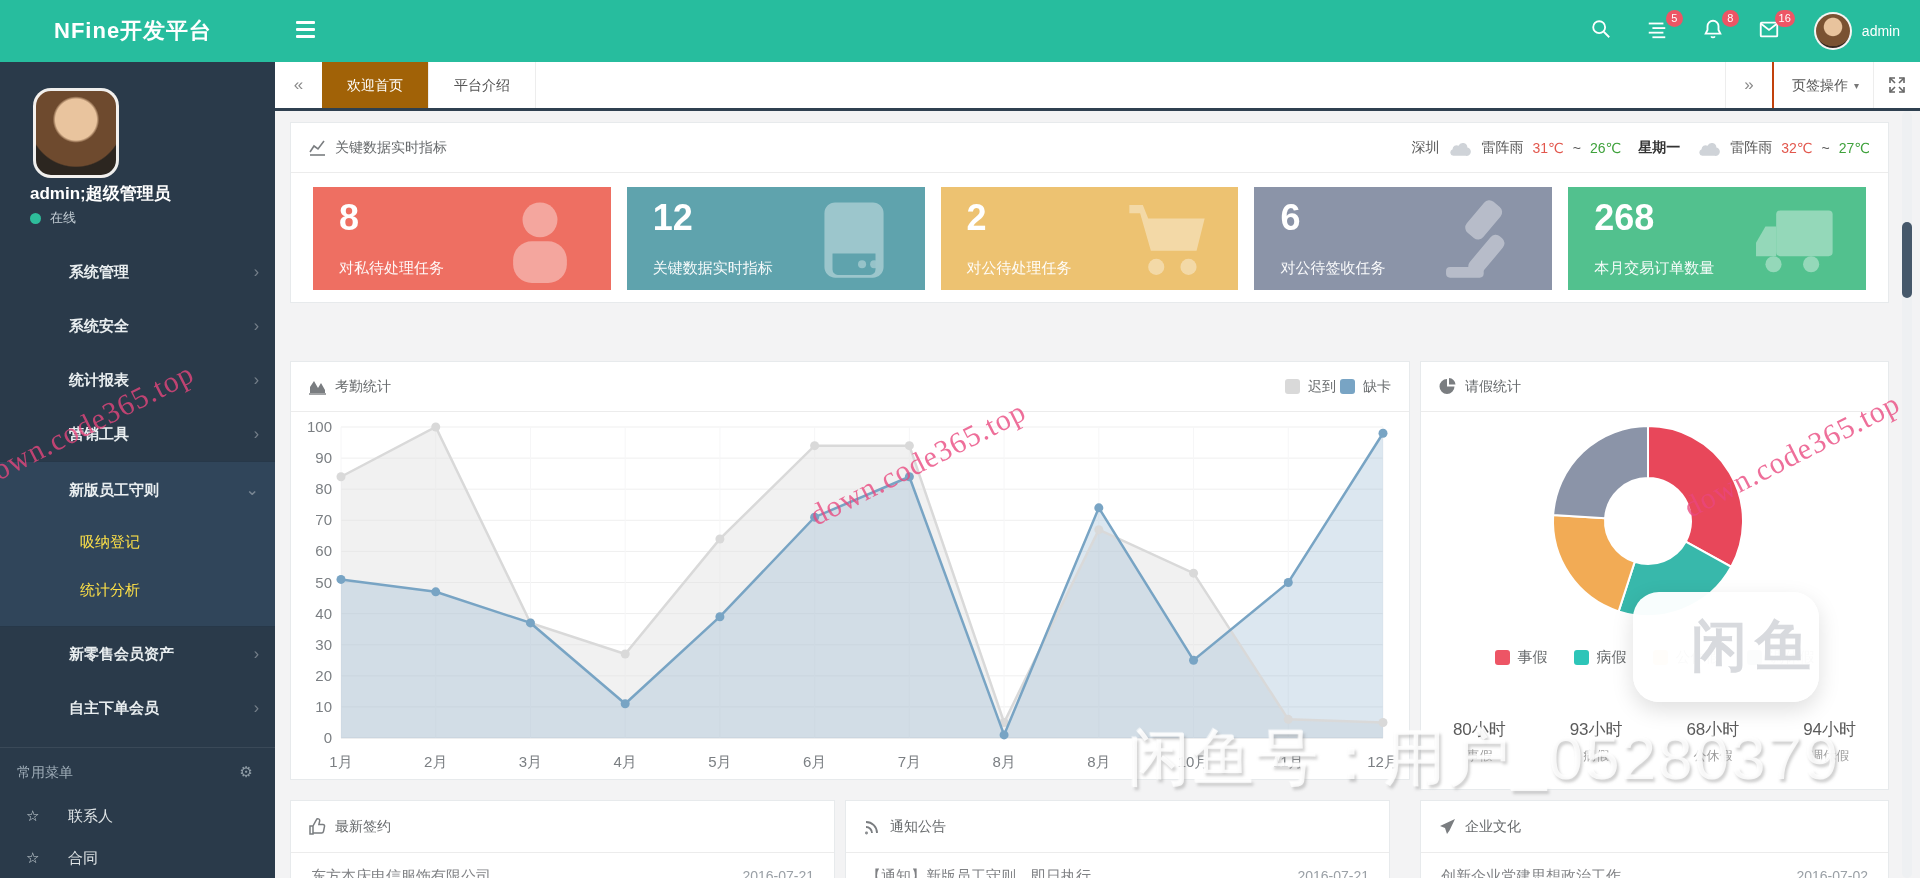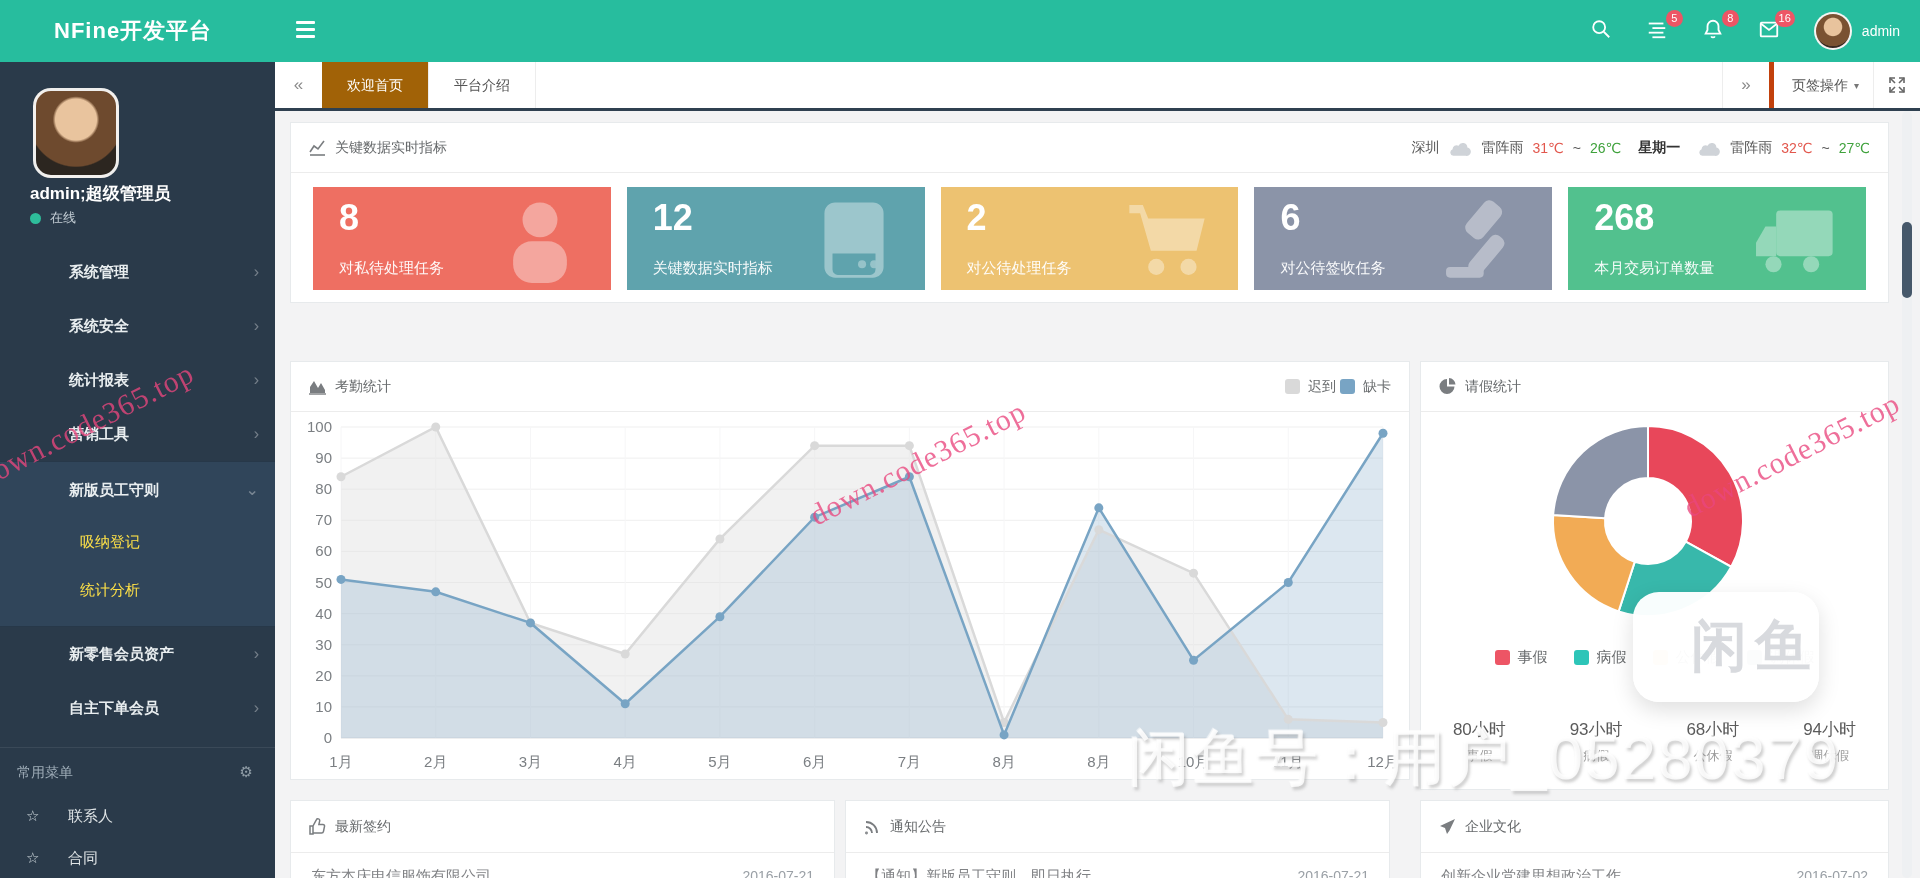--- a/index.html
+++ b/index.html
@@ -41,21 +41,21 @@
   .quick-item { height:42px; line-height:42px; padding-left:68px; font-size:15px; color:#dfe4e6; position:relative; cursor:pointer; }
   .quick-item .star { position:absolute; left:26px; top:0; color:#cfd8dd; font-size:15px; }
 
   
   .tabbar { position:absolute; top:62px; left:275px; width:1645px; height:49px; background:#fff; border-bottom:3px solid #2f4050; z-index:6;
     display:flex; align-items:stretch; }
   .tab-arrow { width:47px; text-align:center; line-height:46px; color:#8a8a8a; font-size:17px; cursor:pointer; }
   .tab { padding:0 25px; line-height:46px; font-size:14px; color:#555; cursor:pointer; border-right:1px solid #ededed; }
   .tab.active { background:#a16207; color:#fff; }
   .tab-spacer { flex:1; }
-  .tab-ops { display:flex; align-items:center; gap:0; border-left:5px solid #c2410c; }
+  .tab-ops { display:flex; align-items:center; gap:0; border-left:2px solid #c2410c; }
   .tab-ops .ops-label { padding:0 18px; line-height:46px; font-size:14px; color:#555; cursor:pointer; }
   .tab-ops .caret { font-size:10px; color:#777; margin-left:-12px; margin-right:14px; }
   .tab-full { width:47px; border-left:1px solid #ededed; display:flex; align-items:center; justify-content:center; cursor:pointer; color:#666; }
 
   
   .content { position:absolute; top:111px; left:275px; width:1645px; height:767px; background:#f3f3f4; overflow:hidden; z-index:4; }
   .panel { position:absolute; background:#fff; border:1px solid #e7eaec; }
   .panel-hd { height:50px; display:flex; align-items:center; padding:0 18px; border-bottom:1px solid #ececec; color:#676a6c; }
   .panel-hd .p-icon { width:17px; height:17px; margin-right:9px; color:#7a7d80; flex:none; }
   .panel-hd .p-title { font-size:14px; }

